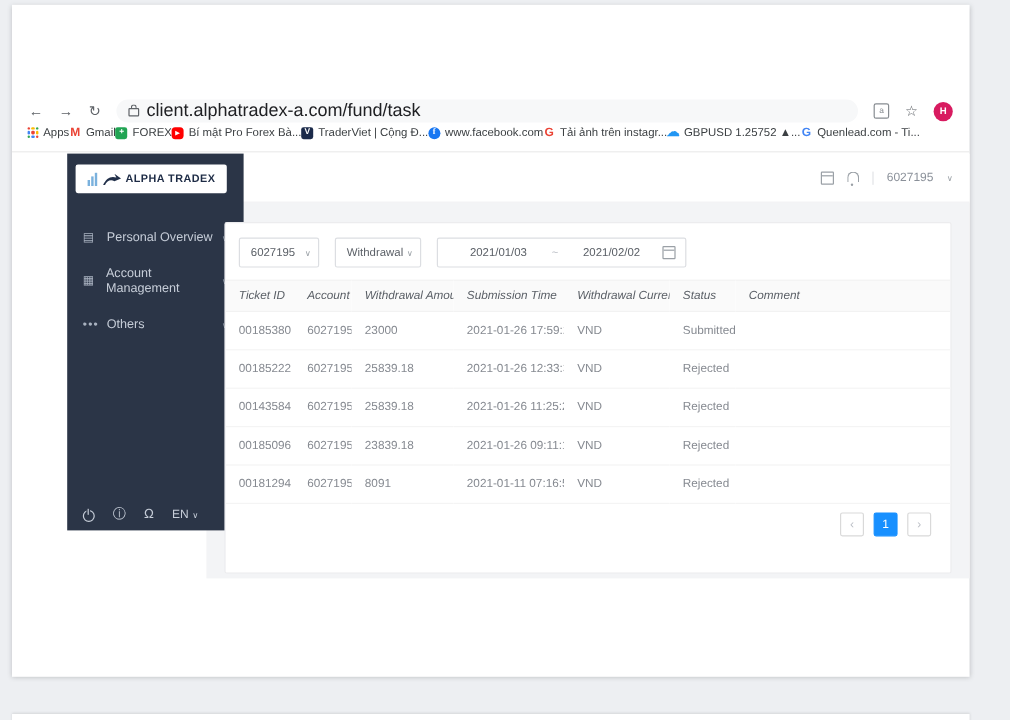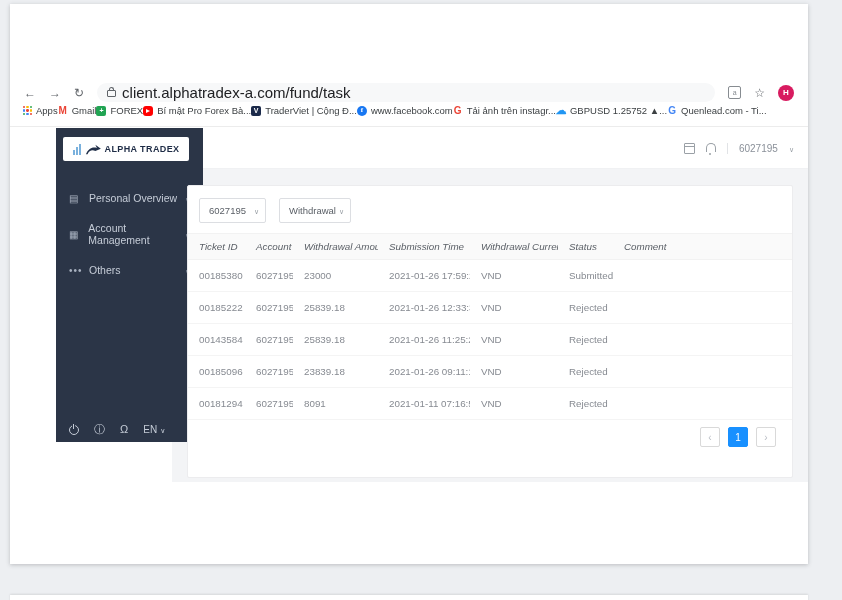--- a/index.html
+++ b/index.html
@@ -238,20 +238,26 @@
 
     <div class="filters">
       <div class="sel">
         <span>6027195</span>
         <span class="chev"></span>
       </div>
       <div class="sel w2">
         <span>Withdrawal</span>
         <span class="chev"></span>
       </div>
+      <div class="daterange">
+        <span class="dr">2021/01/03</span>
+        <span class="dsep">~</span>
+        <span class="dr">2021/02/02</span>
+        <span class="ic-cal"></span>
+      </div>
     </div>
 
     <table class="tbl">
       <colgroup>
           <col style="width:57px">
           <col style="width:48px">
           <col style="width:85px">
           <col style="width:92px">
           <col style="width:88px">
           <col style="width:55px">

